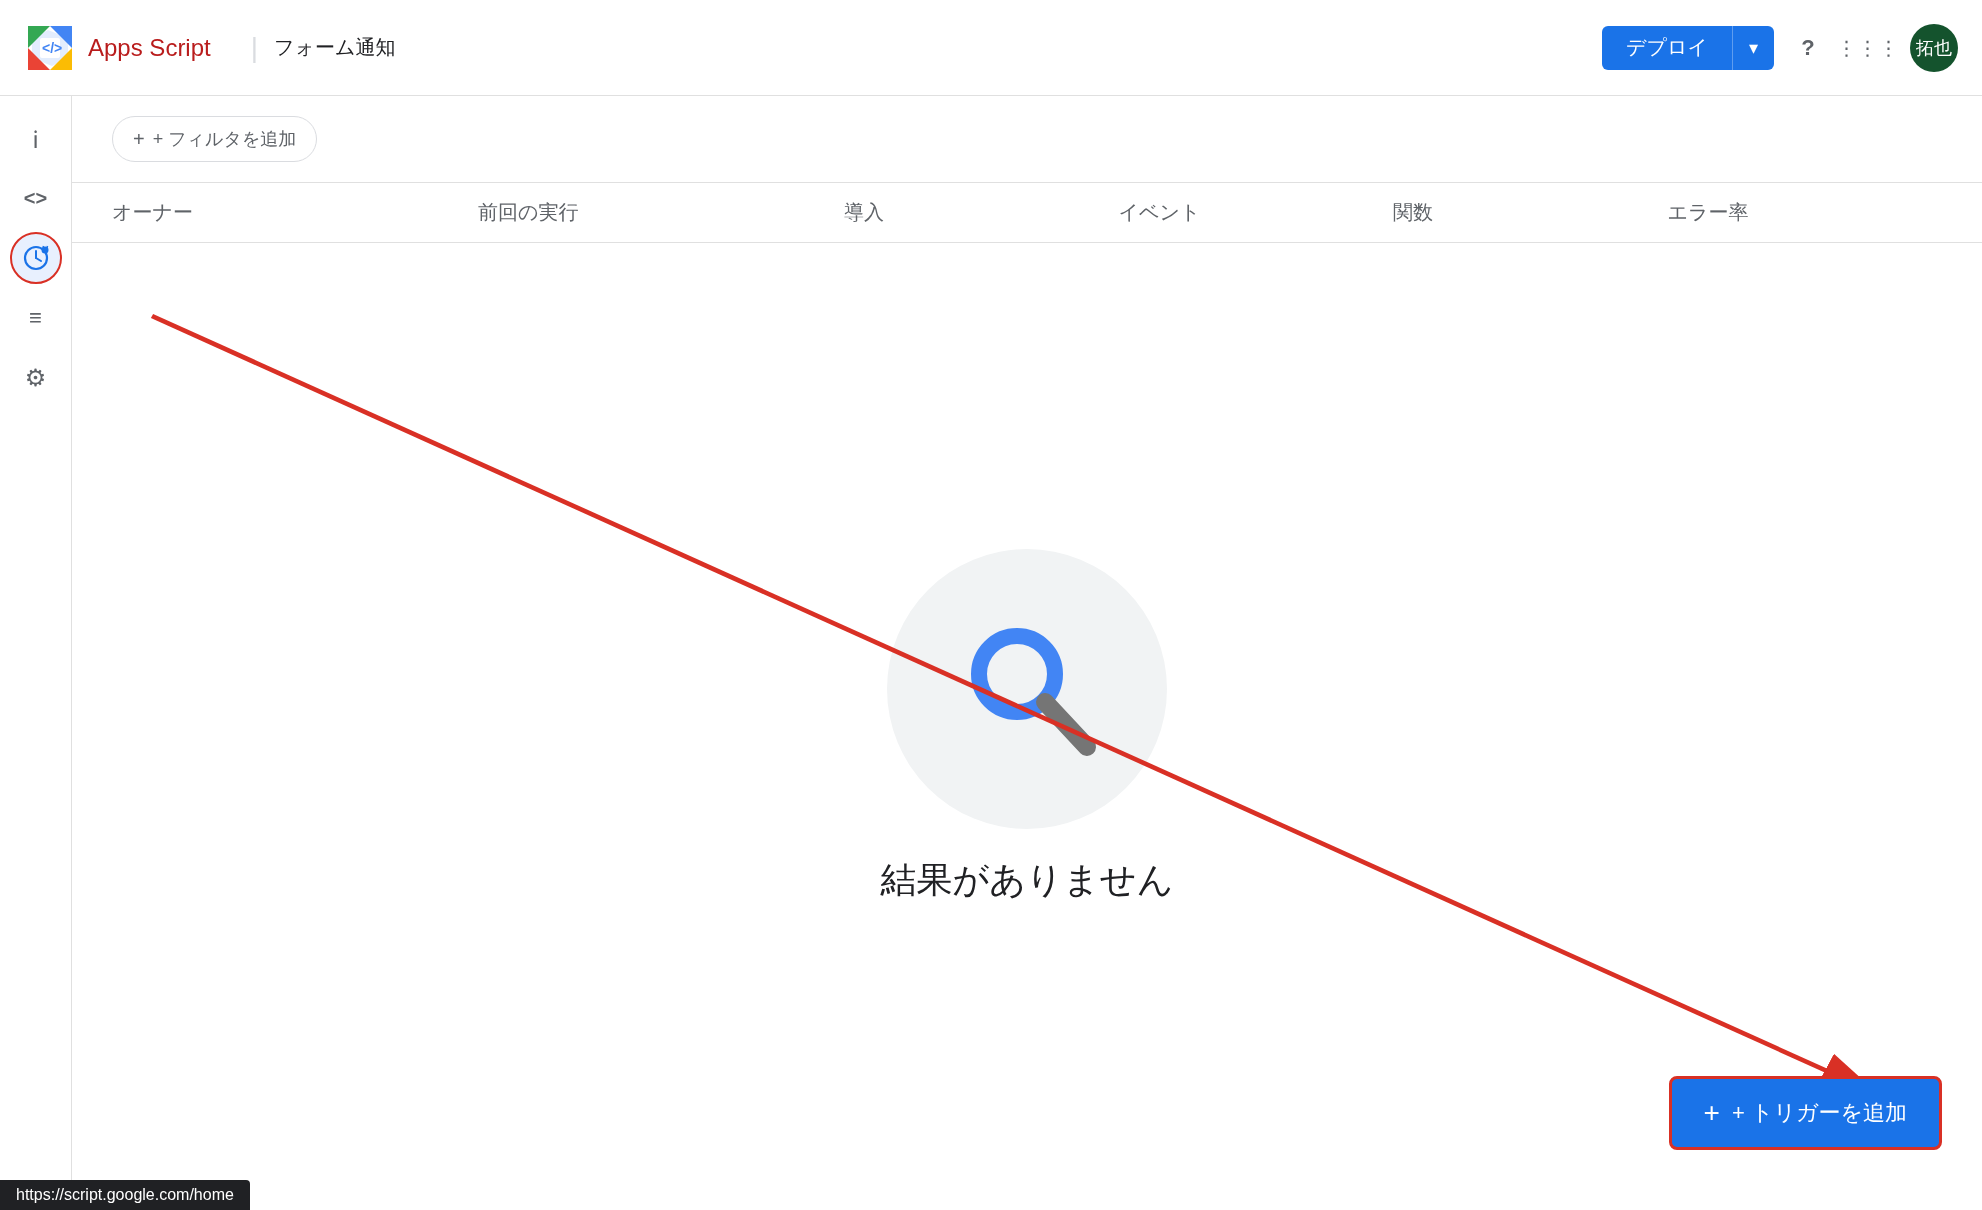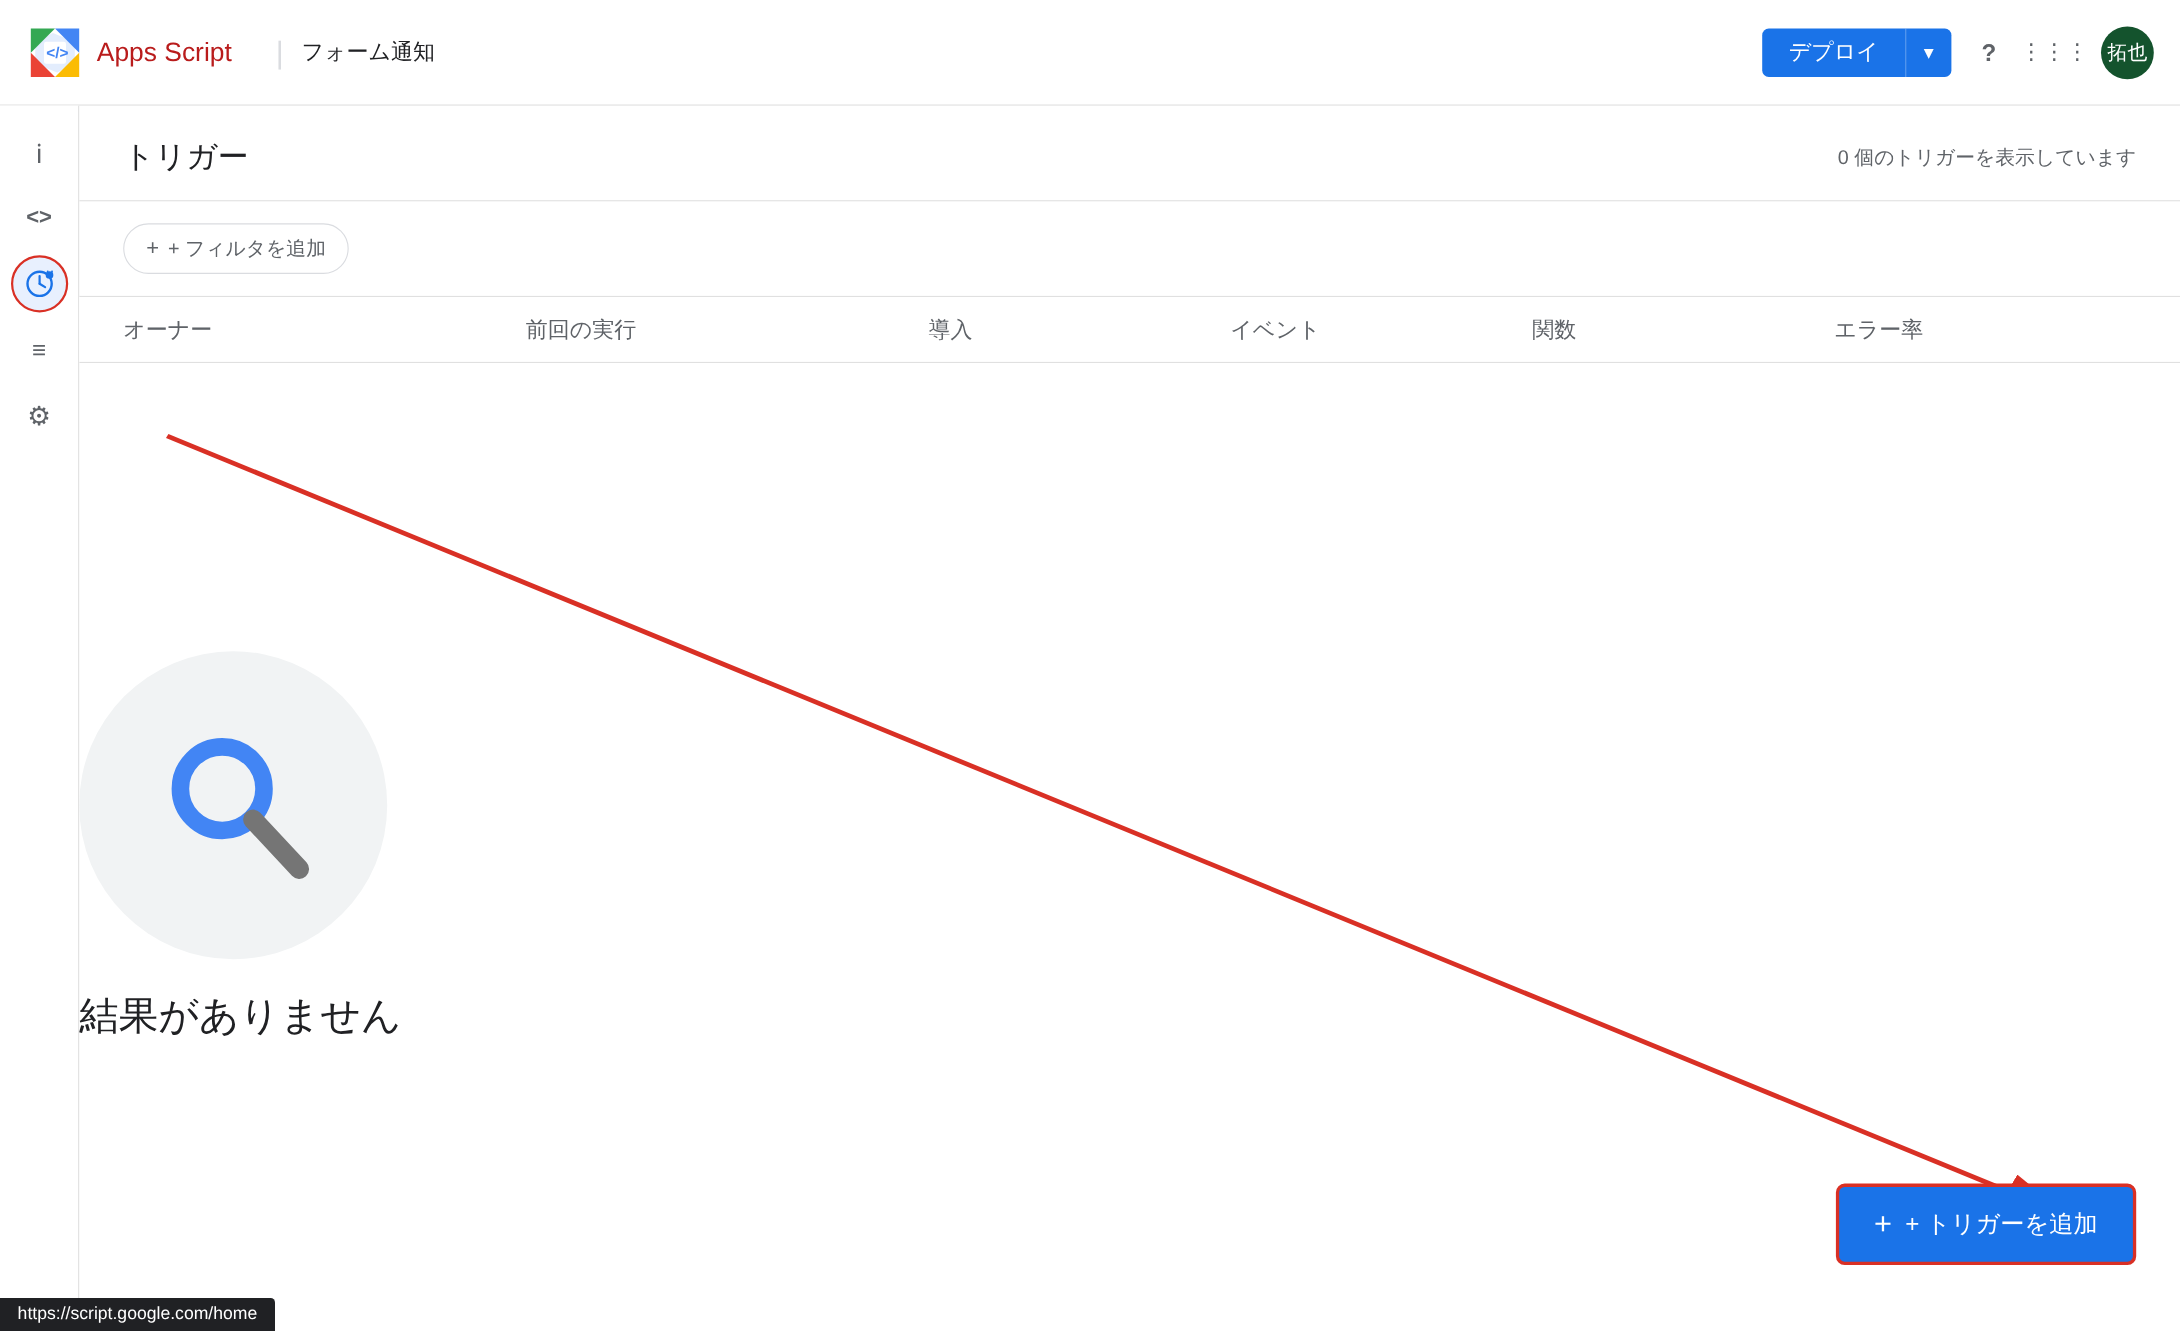--- a/index.html
+++ b/index.html
@@ -185,20 +185,21 @@
       font-size: 20px;
       color: #5f6368;
       font-weight: 500;
     }
 
     
     .empty-state {
       flex: 1;
       display: flex;
       flex-direction: column;
+      align-items: center;
       justify-content: center;
       gap: 27px;
       position: relative;
     }
     .search-illustration {
       width: 280px;
       height: 280px;
       border-radius: 50%;
       background: #f1f3f4;
       display: flex;
@@ -318,24 +319,20 @@
     <div class="sidebar-item" title="実行数">
       <span style="font-size:22px;">≡</span>
     </div>
     <div class="sidebar-item" title="設定">
       <span style="font-size:24px;">⚙</span>
     </div>
   </div>
 
   <div class="content">
 
-    <div class="triggers-header">
-      <span class="triggers-title">トリガー</span>
-      <span class="triggers-count">0 個のトリガーを表示しています</span>
-    </div>
 
     <div class="filter-bar">
       <button class="filter-add-btn">
         <span style="font-size:20px;">+</span>
         <span style="font-size:18px;">+ フィルタを追加</span>
       </button>
     </div>
 
     <div class="table-header">
       <span class="table-col-header">オーナー</span>

